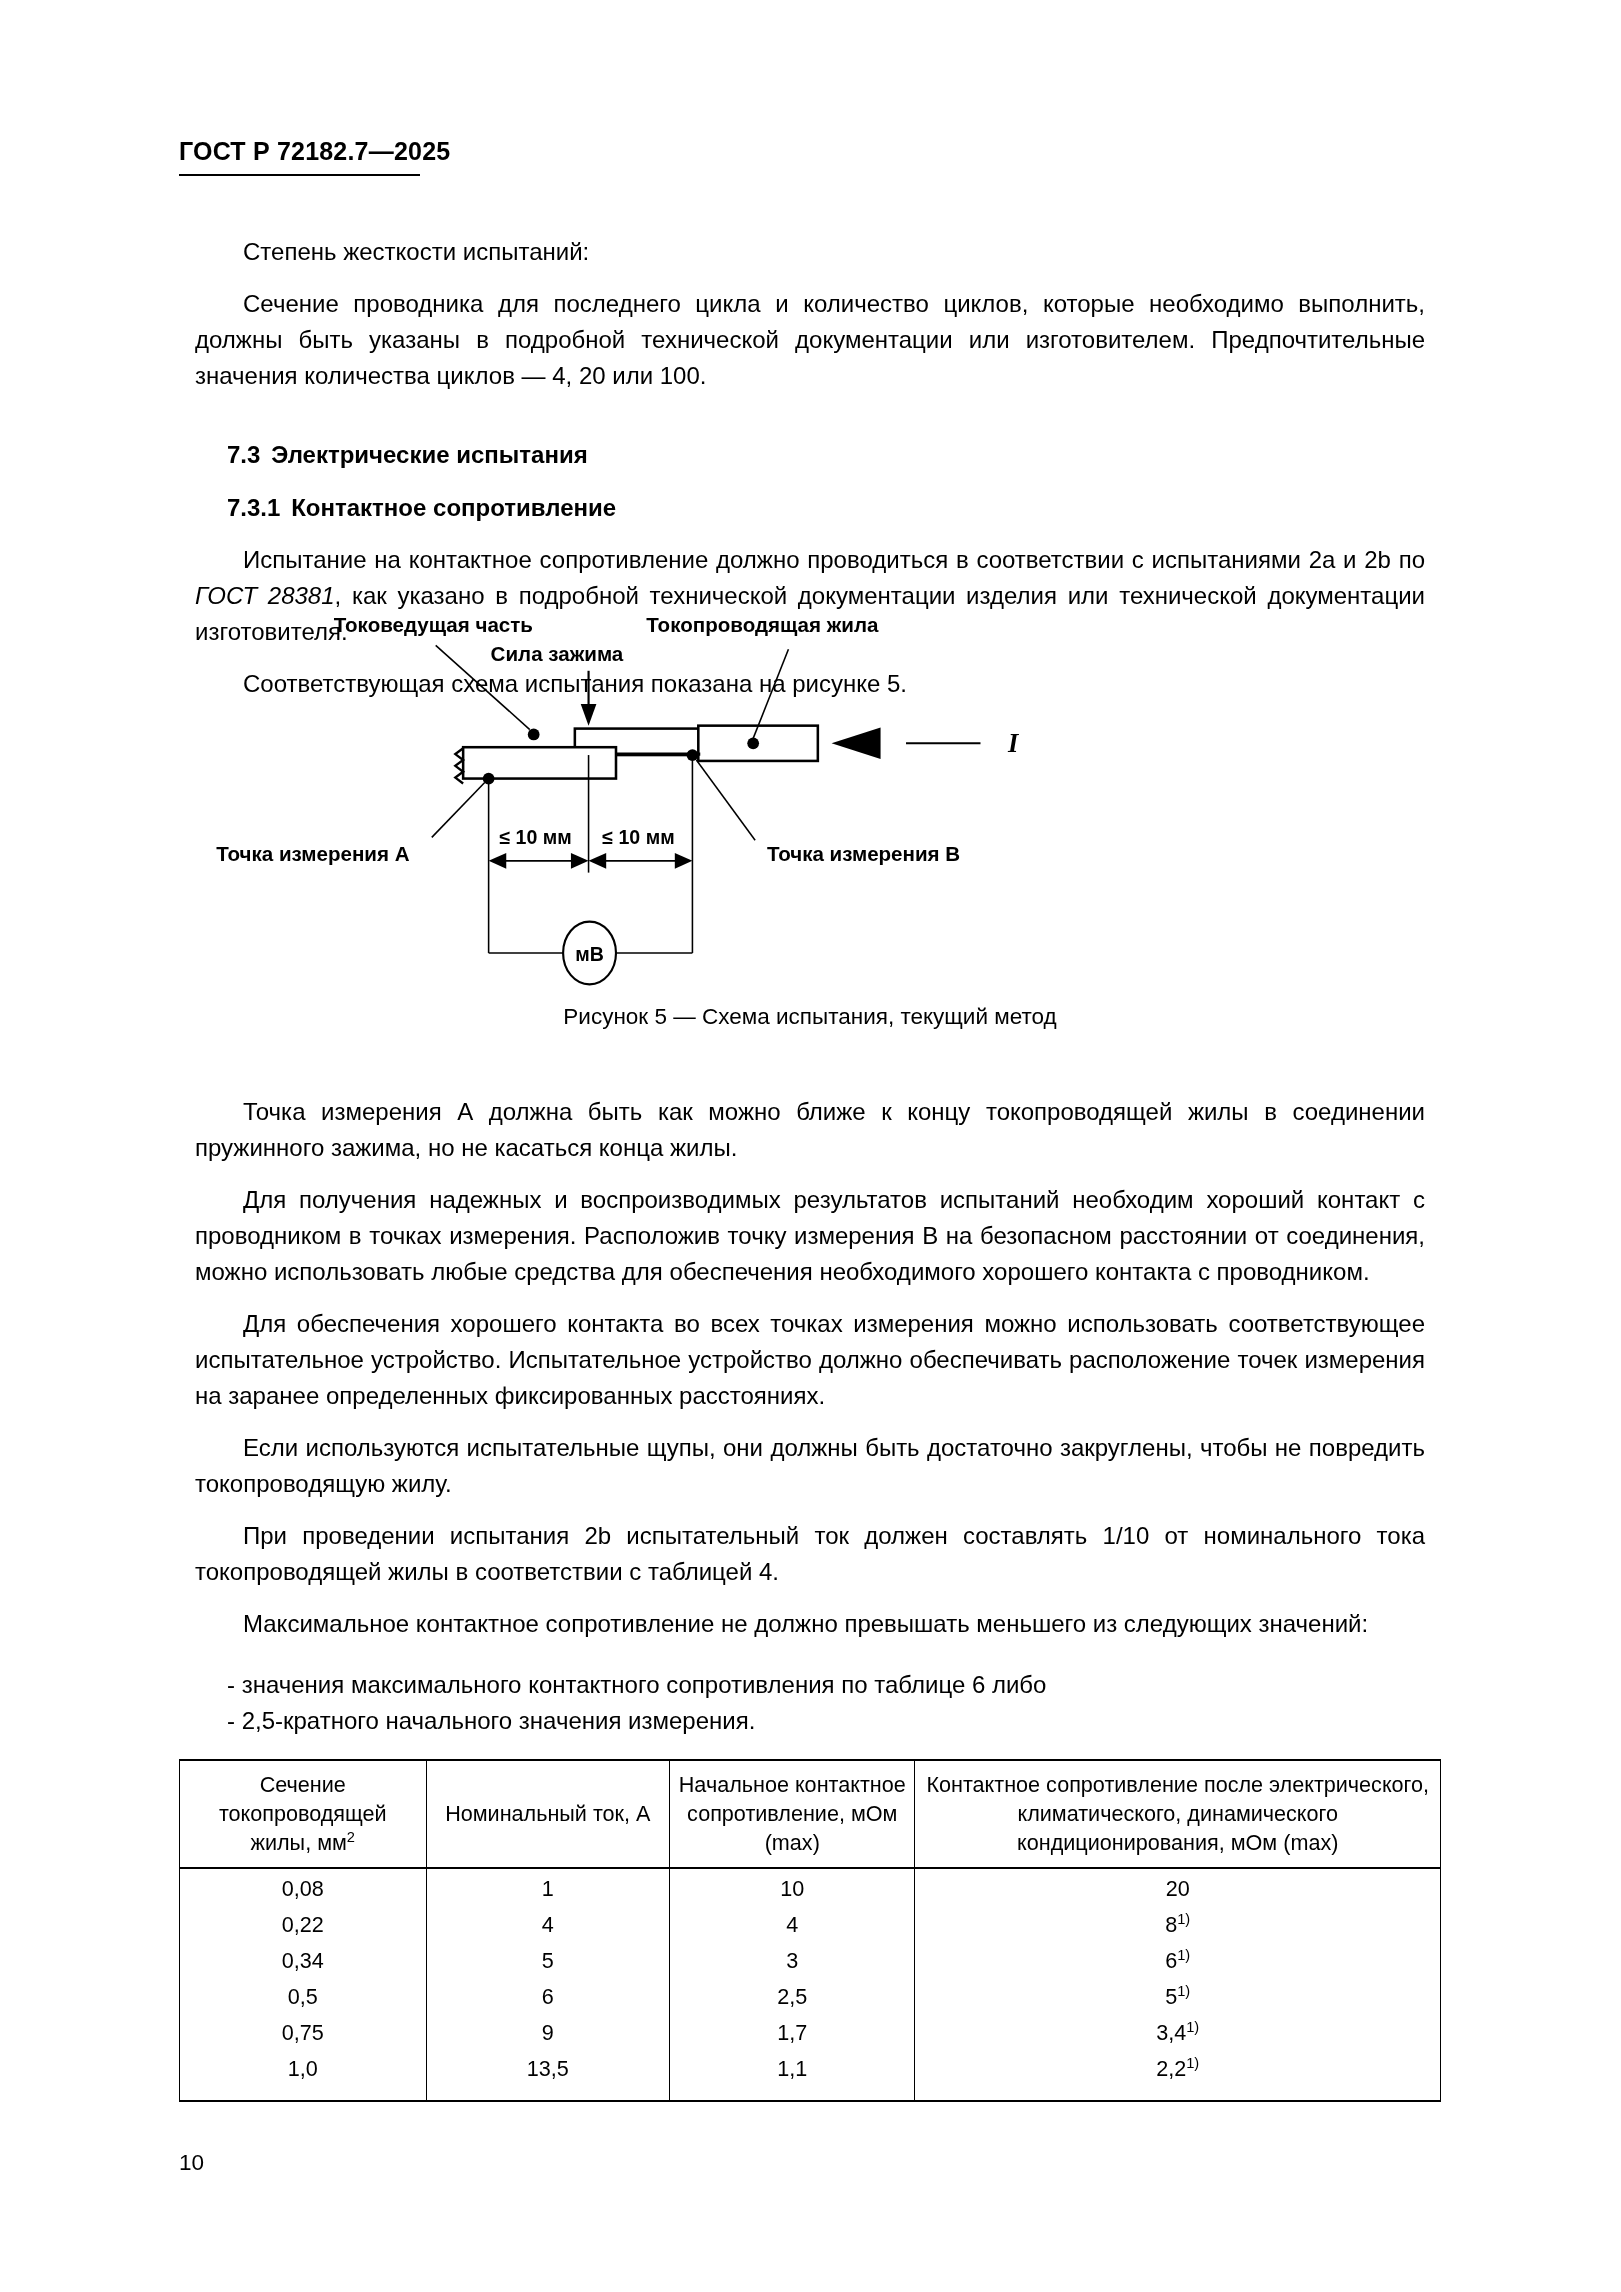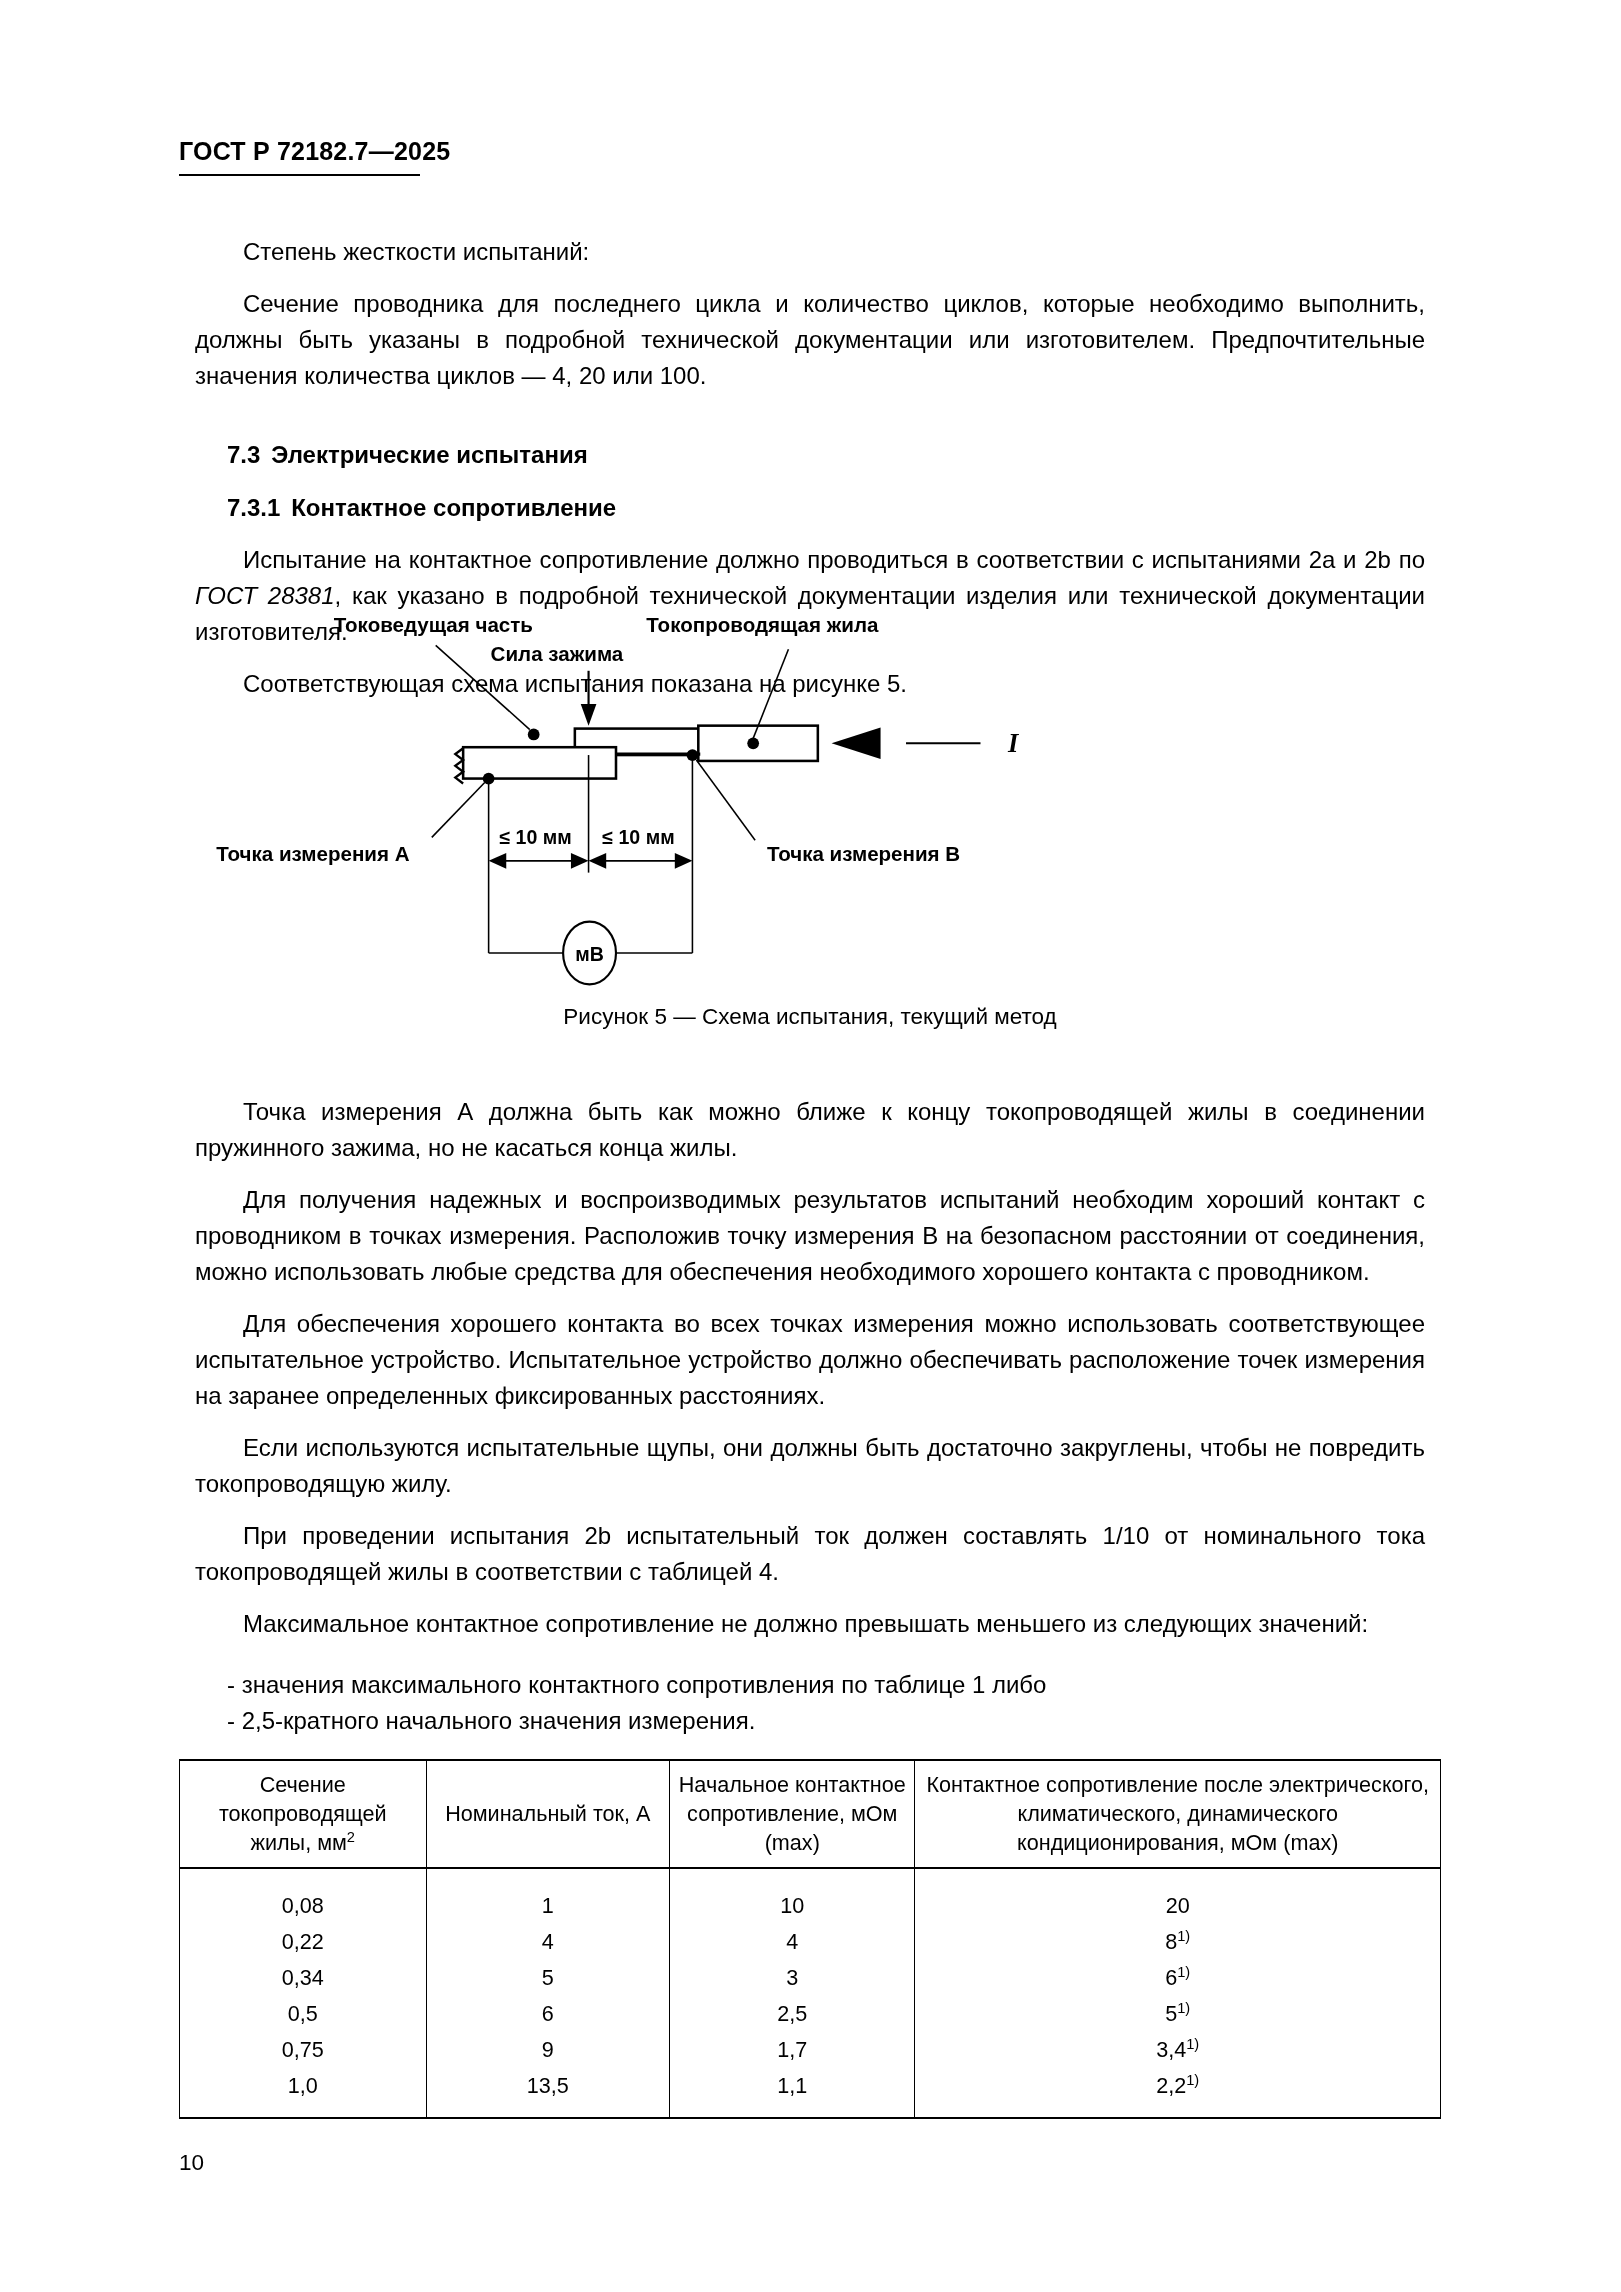--- a/index.html
+++ b/index.html
@@ -119,21 +119,21 @@
     border-top: 2.9px solid #000;
     border-bottom: 2.9px solid #000;
     height: 94px;
     line-height: 29px;
     padding: 5.9px 7.8px;
   }
   table.t4 tbody td {
     height: 36px;
     line-height: 36px;
   }
-  table.t4 tbody tr:first-child td { padding-top: 19px; }
+  table.t4 tbody tr:first-child td { padding-top: 2px; }
   table.t4 tbody tr:last-child td  { padding-bottom: 13.7px; }
   table.t4 tbody tr:last-child td { border-bottom: 2.9px solid #000; }
   .col1 { width: 238px; }
   .col2 { width: 238px; }
   .col3 { width: 238px; }
   .col4 { width: 548px; }
   sup.fn { font-size: 0.68em; vertical-align: super; line-height: 0; }
 
   .page-number {
     position: absolute;
@@ -234,21 +234,21 @@
   </div>
 
   <div class="content" style="top:1078px;">
     <p class="body ind">Точка измерения А должна быть как можно ближе к концу токопроводящей жилы в соединении пружинного зажима, но не касаться конца жилы.</p>
     <p class="body ind">Для получения надежных и воспроизводимых результатов испытаний необходим хороший контакт с проводником в точках измерения. Расположив точку измерения В на безопасном расстоянии от соединения, можно использовать любые средства для обеспечения необходимого хорошего контакта с проводником.</p>
     <p class="body ind">Для обеспечения хорошего контакта во всех точках измерения можно использовать соответствующее испытательное устройство. Испытательное устройство должно обеспечивать расположение точек измерения на заранее определенных фиксированных расстояниях.</p>
     <p class="body ind">Если используются испытательные щупы, они должны быть достаточно закруглены, чтобы не повредить токопроводящую жилу.</p>
     <p class="body ind">При проведении испытания 2b испытательный ток должен составлять 1/10 от номинального тока токопроводящей жилы в соответствии с таблицей 4.</p>
     <p class="body ind">Максимальное контактное сопротивление не должно превышать меньшего из следующих значений:</p>
     <div class="spacer-sm"></div>
-    <p class="dash-item">- значения максимального контактного сопротивления по таблице 1 либо</p>
+    <p class="dash-item">- значения максимального контактного сопротивления по таблице 6 либо</p>
     <p class="dash-item">- 2,5-кратного начального значения измерения.</p>
   </div>
 
 
   <table class="t4">
     <thead>
       <tr>
         <th class="col1"><span id="th1">Сечение токопроводящей жилы, мм</span><sup class="fn">2</sup></th>
         <th class="col2">Номинальный ток, А</th>
         <th class="col3">Начальное контактное сопротивление, мОм (max)</th>

